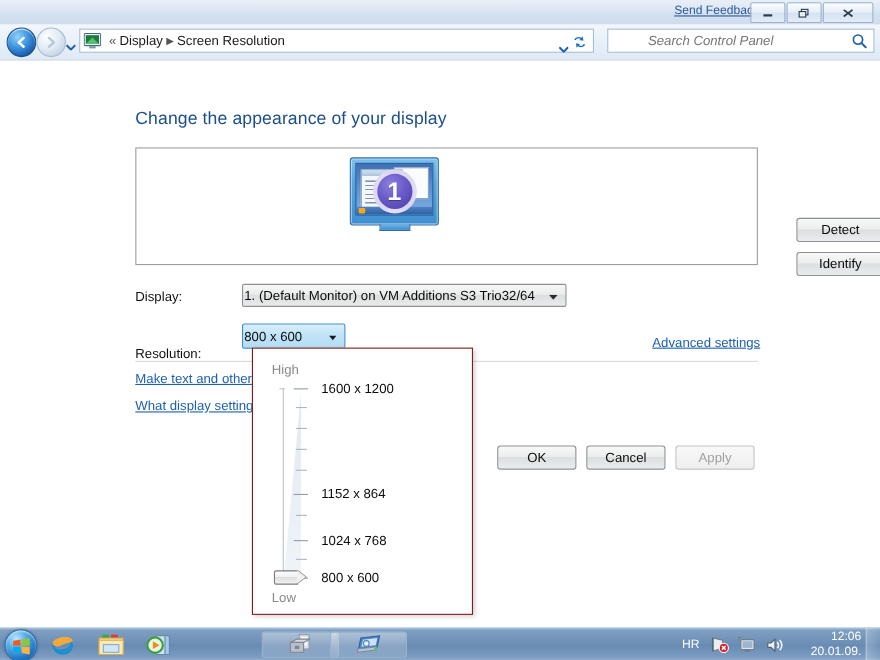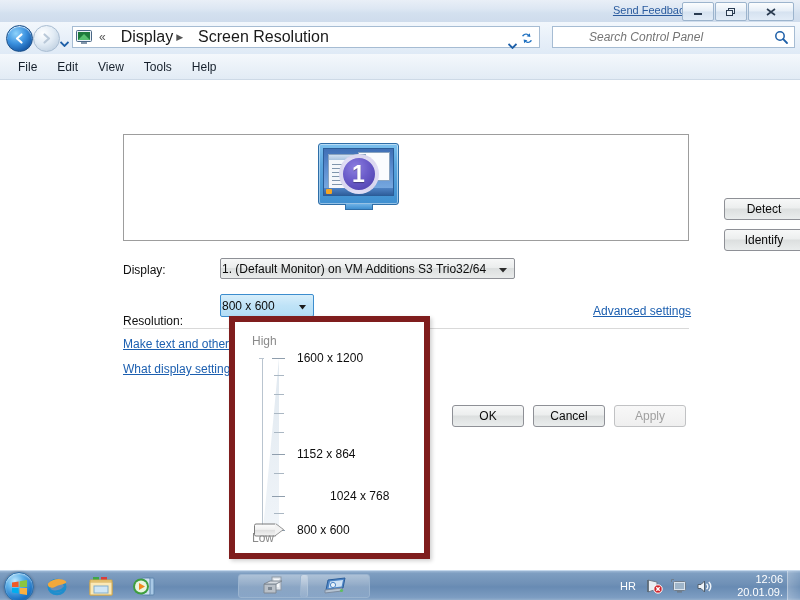--- a/index.html
+++ b/index.html
@@ -68,21 +68,21 @@
   }
   .addrbox {
     position: absolute; left: 72px; top: 4px; width: 468px; height: 22px;
     background: #ffffff;
     border: 1px solid #a6bcd3;
     display: flex; align-items: center;
     box-sizing: border-box;
   }
   .addr-ico { margin-left: 3px; margin-right: 4px; display:block; }
   .crumbsep { color: #555; font-size: 12px; margin: 0 3px; }
-  .crumb { font-size: 16px; color: #1a1a1a; white-space: nowrap; cursor: pointer; margin-left: 12px; }
+  .crumb { font-size: 12px; color: #1a1a1a; white-space: nowrap; cursor: pointer; }
   .addr-dropdown { position: absolute; right: 22px; top: 8px; cursor: pointer; }
   .refresh { position: absolute; right: 4px; top: 3px; width: 17px; height: 16px;
              display:flex; align-items:center; justify-content:center; cursor:pointer; }
   .searchbox {
     position: absolute; left: 552px; top: 4px; width: 243px; height: 22px;
     background: #ffffff; border: 1px solid #a6bcd3;
     box-sizing: border-box; display: flex; align-items: center; padding-left: 28px;
   }
   .searchbox input {
     border: 0; outline: 0; background: transparent;
@@ -236,21 +236,21 @@
   .btn-ok { position: absolute; left: 452px; top: 325px; width: 72px; height: 22px; }
   .btn-cancel { position: absolute; left: 533px; top: 325px; width: 72px; height: 22px; }
   .btn-apply { position: absolute; left: 614px; top: 325px; width: 72px; height: 22px; }
   .btn span { line-height: 20px; display:block; }
 
   
   .res-popup {
     position: absolute; left: 229px; top: 236px;
     width: 201px; height: 243px;
     background: #ffffff;
-    border: 6px solid #7f1d1d;
+    border: 1px solid #7f1d1d;
     box-sizing: border-box;
     box-shadow: 2px 2px 4px rgba(0,0,0,.18);
     z-index: 40;
   }
   .pop-high {
     position: absolute; left: 17px; top: 12px;
     font-size: 12px; color: #8a8a8a;
   }
   .pop-low {
     position: absolute; left: 17px; bottom: 8px;
@@ -414,30 +414,24 @@
       <input type="text" placeholder="Search Control Panel" style="">
       <span class="search-ico">
         <svg width="15" height="15" viewBox="0 0 15 15">
           <circle cx="6" cy="6" r="4.2" fill="none" stroke="#1d5fa8" stroke-width="1.5"></circle>
           <path d="M9.2 9.2 L13 13" stroke="#1d5fa8" stroke-width="1.8" stroke-linecap="round"></path>
         </svg>
       </span>
     </div>
   </div>
 
-  <div class="menubar">
-    <span class="menuitem">File</span>
-    <span class="menuitem">Edit</span>
-    <span class="menuitem">View</span>
-    <span class="menuitem">Tools</span>
-    <span class="menuitem">Help</span>
-  </div>
 
   <div class="content">
 
+    <div class="heading">Change the appearance of your display</div>
 
     <div class="preview-panel">
       <div class="monitor">
         <div class="mon-outer"></div>
         <div class="mon-screen">
           <div class="mon-win2"></div>
           <div class="mon-win">
             <div class="mon-lines"></div>
           </div>
           <div class="mon-taskbar">
@@ -511,21 +505,21 @@
           </div>
         <div id="ticks-major">
             <div class="tick major" style="top: 0px;"></div>
             <div class="tick major" style="top: 96.32px;"></div>
             <div class="tick major" style="top: 137.6px;"></div>
             <div class="tick major" style="top: 172px;"></div>
           </div>
         <div id="res-labels">
             <div class="res-label" style="top: 0px;">1600 x 1200</div>
             <div class="res-label" style="top: 96.32px;">1152 x 864</div>
-            <div class="res-label" style="top: 137.6px; margin-left: 33px;">1024 x 768</div>
+            <div class="res-label" style="top: 137.6px;">1024 x 768</div>
             <div class="res-label" style="top: 172px;">800 x 600</div>
           </div>
         <div id="slider-thumb" class="thumb" style="top: 172px;"></div>
       </div>
     </div>
 
   </div>
 
   <div class="taskbar">
     <div class="startorb">

